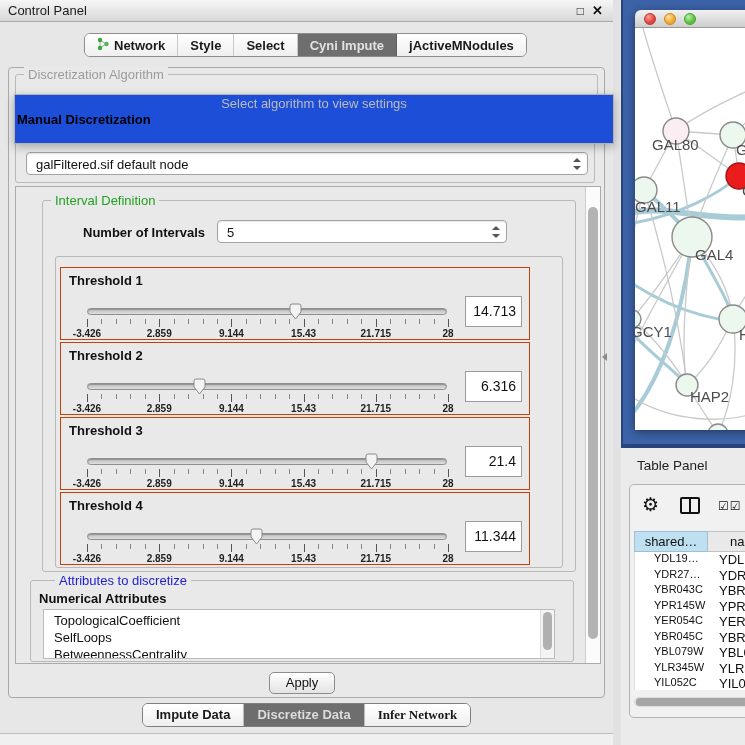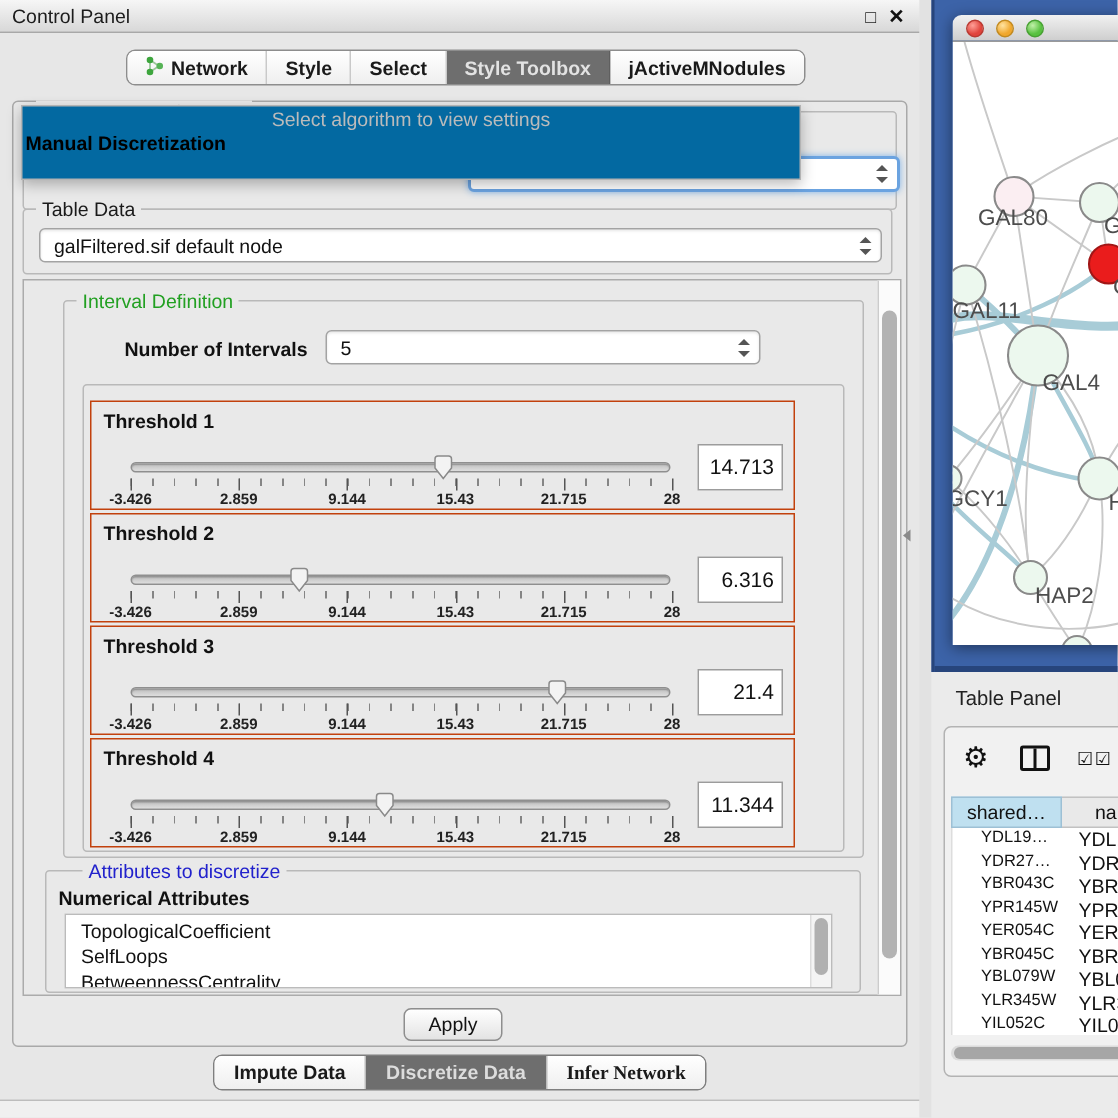--- a/index.html
+++ b/index.html
@@ -32,21 +32,21 @@
   .stepper { position:absolute; right:7px; top:50%; transform:translateY(-50%); width:7px; height:12px; }
   .stepper i { position:absolute; left:0; width:0; height:0; border-left:4px solid transparent; border-right:4px solid transparent; }
   .stepper .up { top:0; border-bottom:4px solid #555; }
   .stepper .dn { bottom:0; border-top:4px solid #555; }
 
   
   .disc-group { left:6px; top:6px; width:583px; height:66px; }
   .disc-group .legend { color:#9c9c9c; }
   .hidden-combo { left:296px; top:29px; width:288px; height:24px; z-index:1;
     border:2px solid #6ba3e0; box-shadow:0 0 5px #7fb3e8; }
-  .algo-popup { position:absolute; left:5px; top:2px; width:520px; height:50px; background:#0369a1;
+  .algo-popup { position:absolute; left:5px; top:26px; width:600px; height:50px; background:#1d4ed8;
     border:1px solid #b3b3b3; box-shadow:0 3px 9px rgba(0,0,0,.28); z-index:5; }
   .popup-prompt { height:17px; line-height:17px; text-align:center; font-size:13px; color:#bbb; }
   .popup-item { height:16px; line-height:16px; font-size:13px; color:#000; padding-left:2px; white-space:nowrap; }
   .popup-item.first { font-weight:bold; }
 
   .tabledata-group { left:6px; top:71px; width:580px; height:44px; }
   .tabledata-group .legend { color:#1a1a1a; }
 
   .scrollpane { left:6px; top:118px; width:586px; height:478px; border:1px solid #ababab; border-radius:0; }
   .vscroll { position:absolute; right:0; top:0; width:15px; height:100%; background:#fbfbfb; border-left:1px solid #ccc; }
@@ -154,21 +154,21 @@
       </span>
       <span>Network</span>
     </div>
     <div class="tab">
         <span>Style</span>
       </div>
     <div class="tab">
         <span>Select</span>
       </div>
     <div class="tab selected">
-        <span>Style Toolbox</span>
+        <span>Cyni Impute</span>
       </div>
     <div class="tab">
         <span>jActiveMNodules</span>
       </div>
   </div>
 
   <div class="outer-panel">
 
     <div class="fieldset disc-group">
       <span class="legend">Discretization Algorithm</span>

